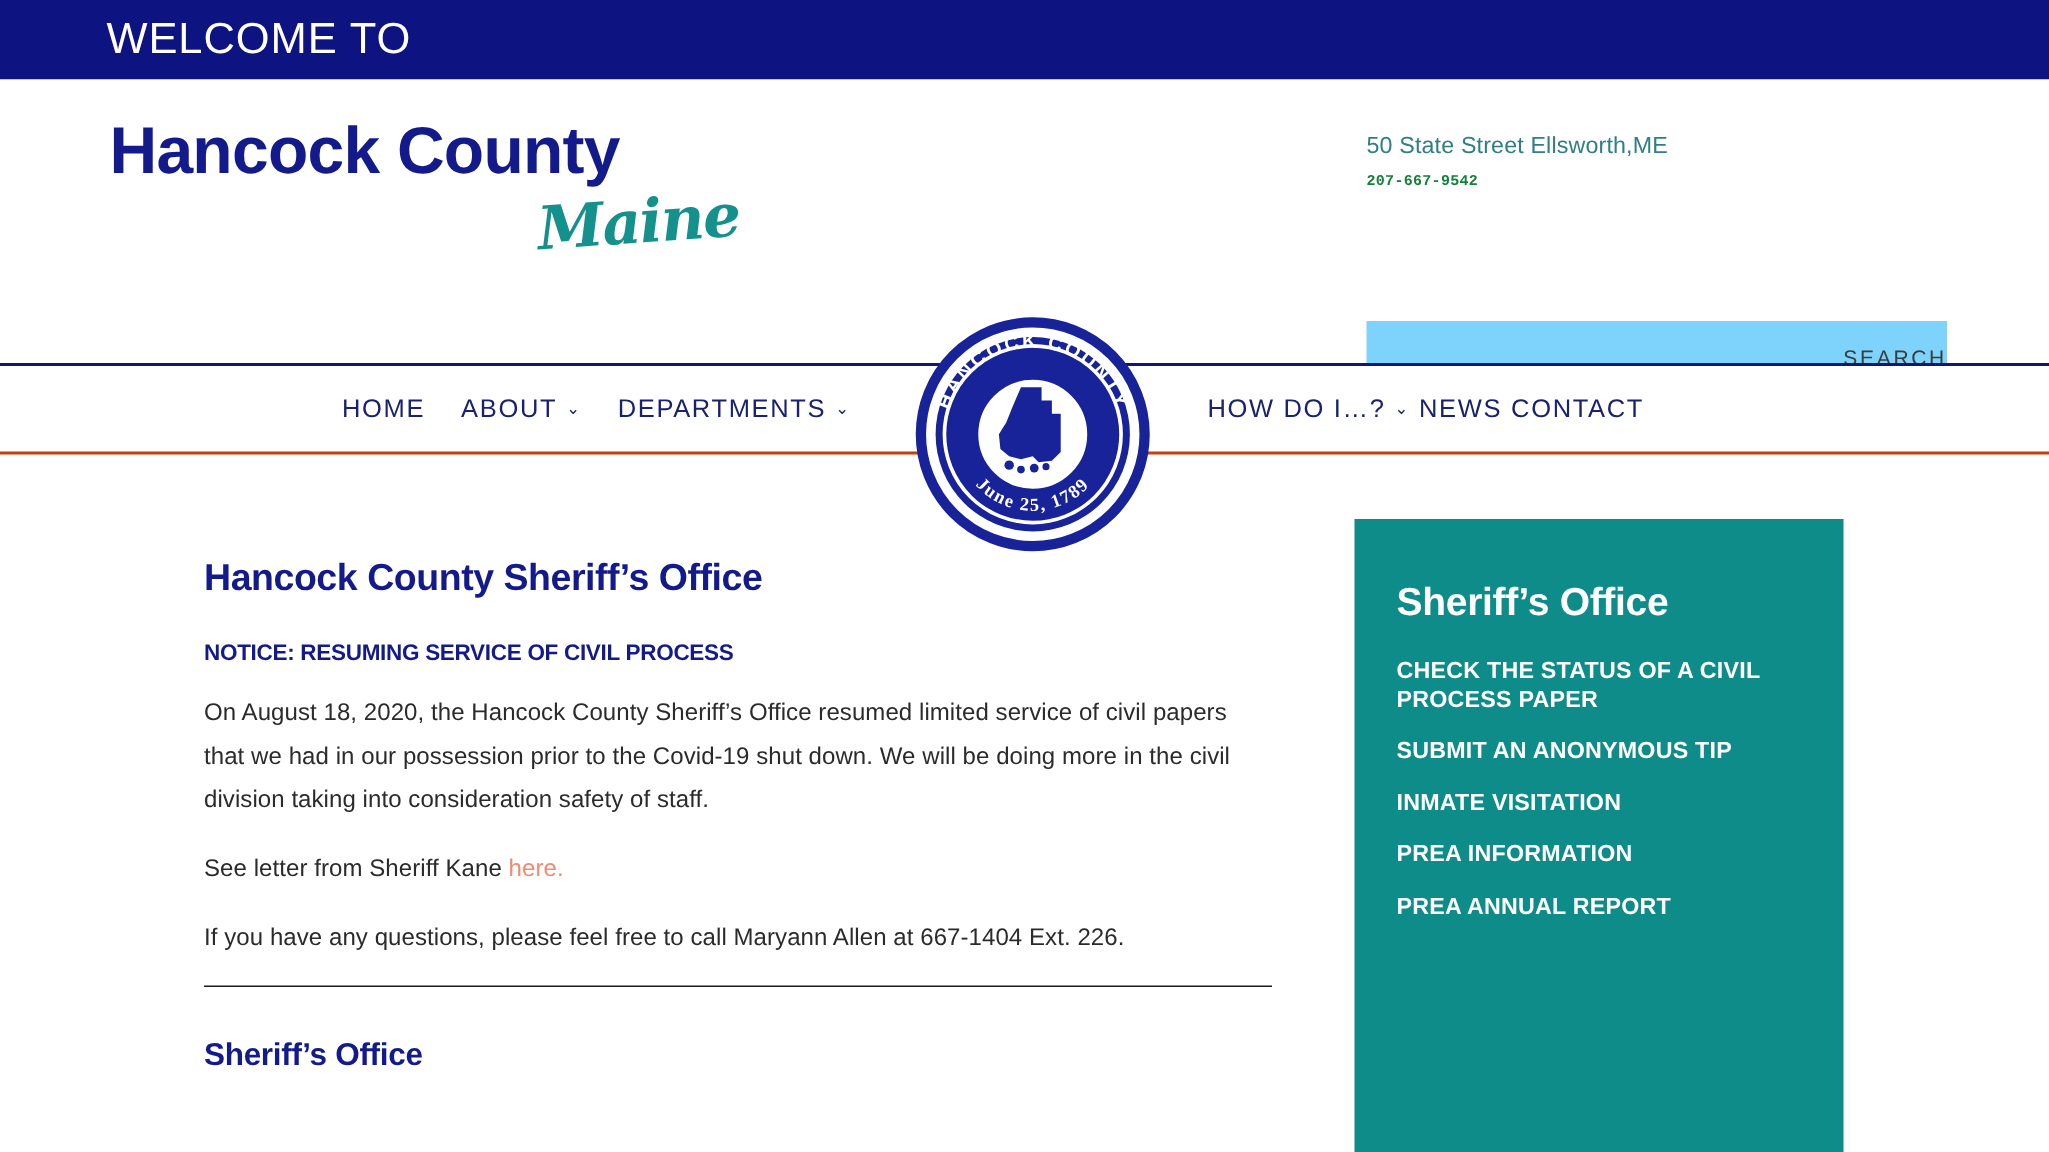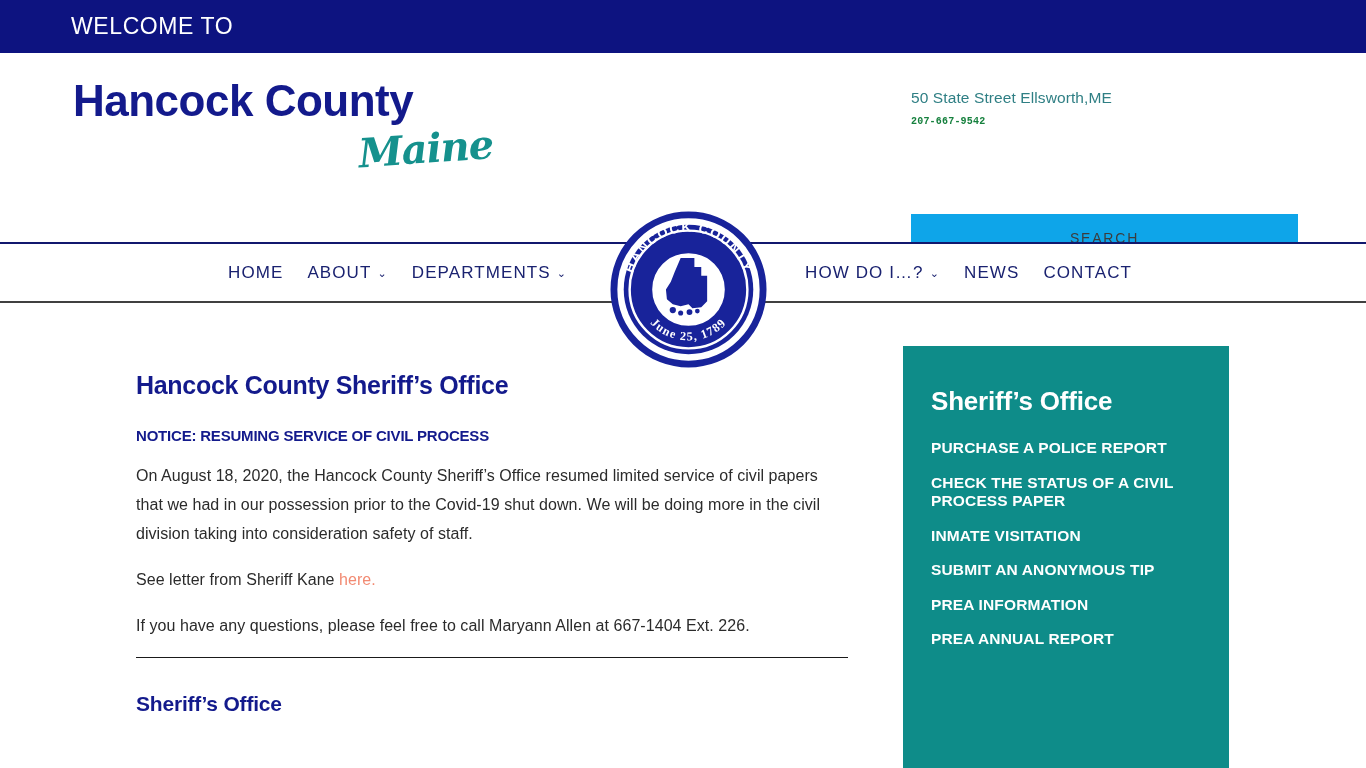--- a/index.html
+++ b/index.html
@@ -16,21 +16,21 @@
     position: absolute;
     top: 0; left: 0;
     width: 1366px;
     height: 53px;
     background: #0d1380;
     display: flex;
     align-items: center;
   }
   .welcome-text {
     color: #ffffff;
-    font-size: 23px;
+    font-size: 29px;
     letter-spacing: 0.6px;
     font-weight: 400;
     margin-left: 71px;
   }
 
   
   .masthead {
     position: absolute;
     top: 53px; left: 0;
     width: 1366px;
@@ -89,58 +89,58 @@
   .search-wrap {
     position: absolute;
     left: 911px;
     top: 161px;
     width: 387px;
     height: 48px;
   }
   .search-input {
     width: 100%;
     height: 100%;
-    background: #0ea5e9;
+    background: #7dd3fc;
     border: none;
     outline: none;
-    text-align: center;
+    text-align: right;
     font-family: "Liberation Sans", sans-serif;
     font-size: 14px;
     letter-spacing: 1.8px;
     color: #3c3c3c;
   }
   .search-input::placeholder { color: #3c3c3c; opacity: 1; }
 
   
   .nav-bar {
     position: absolute;
     top: 242px; left: 0;
     width: 1366px;
     height: 61px;
     border-top: 2px solid #11186e;
-    border-bottom: 2px solid #404040;
+    border-bottom: 2px solid #c2410c;
     background: #ffffff;
   }
   .nav-left {
     position: absolute;
     left: 228px;
     top: 0;
     height: 57px;
     display: flex;
     align-items: center;
     gap: 24px;
   }
   .nav-right {
     position: absolute;
     left: 805px;
     top: 0;
     height: 57px;
     display: flex;
     align-items: center;
-    gap: 24px;
+    gap: 6px;
   }
   .nav-item {
     color: #1a2270;
     font-size: 17px;
     letter-spacing: 1.1px;
     text-decoration: none;
     white-space: nowrap;
     display: flex;
     align-items: center;
     gap: 6px;
@@ -335,19 +335,18 @@
   <p class="body-par">If you have any questions, please feel free to call Maryann Allen at 667-1404 Ext. 226.</p>
 
   <div class="divider"></div>
 
   <h3 class="sub-heading">Sheriff’s Office</h3>
 </main>
 
 <aside class="sidebar">
   <div class="sidebar-title">Sheriff’s Office</div>
 
-  <a class="sidebar-link" href="#">PURCHASE A POLICE REPORT</a>
   <a class="sidebar-link" href="#">CHECK THE STATUS OF A CIVIL PROCESS PAPER</a>
+  <a class="sidebar-link" href="#">SUBMIT AN ANONYMOUS TIP</a>
   <a class="sidebar-link" href="#">INMATE VISITATION</a>
-  <a class="sidebar-link" href="#">SUBMIT AN ANONYMOUS TIP</a>
   <a class="sidebar-link" href="#">PREA INFORMATION</a>
   <a class="sidebar-link" href="#">PREA ANNUAL REPORT</a>
 </aside>
 
 </body></html>

